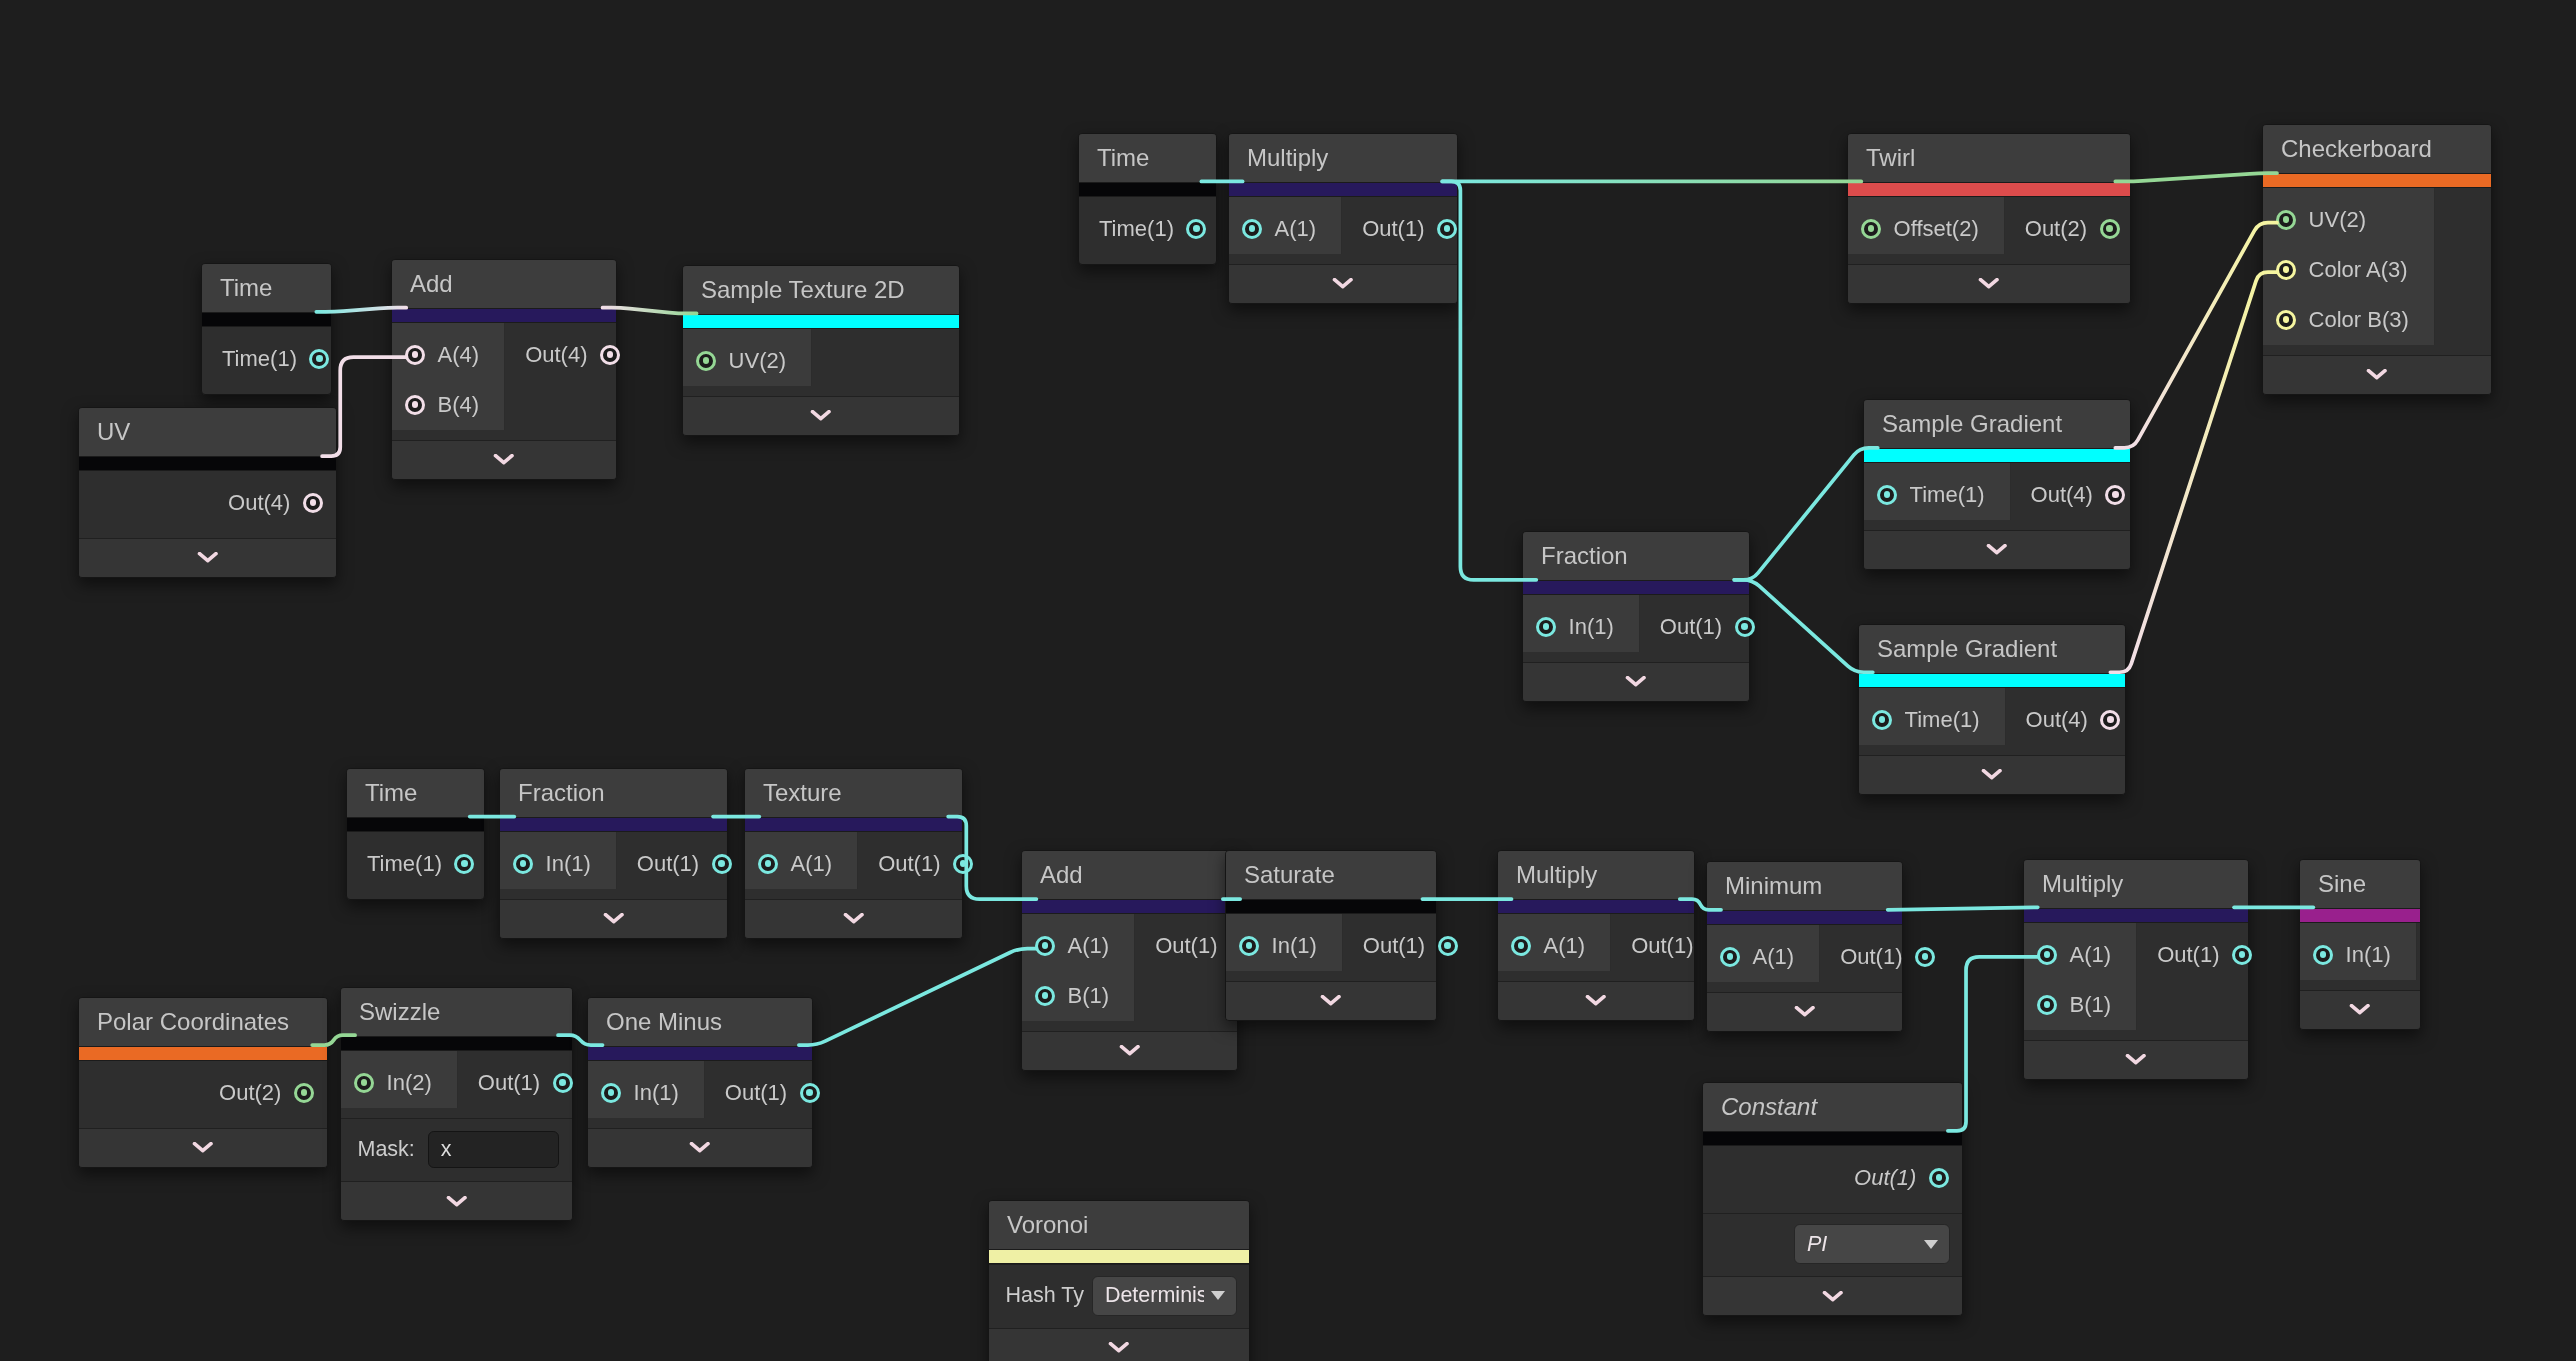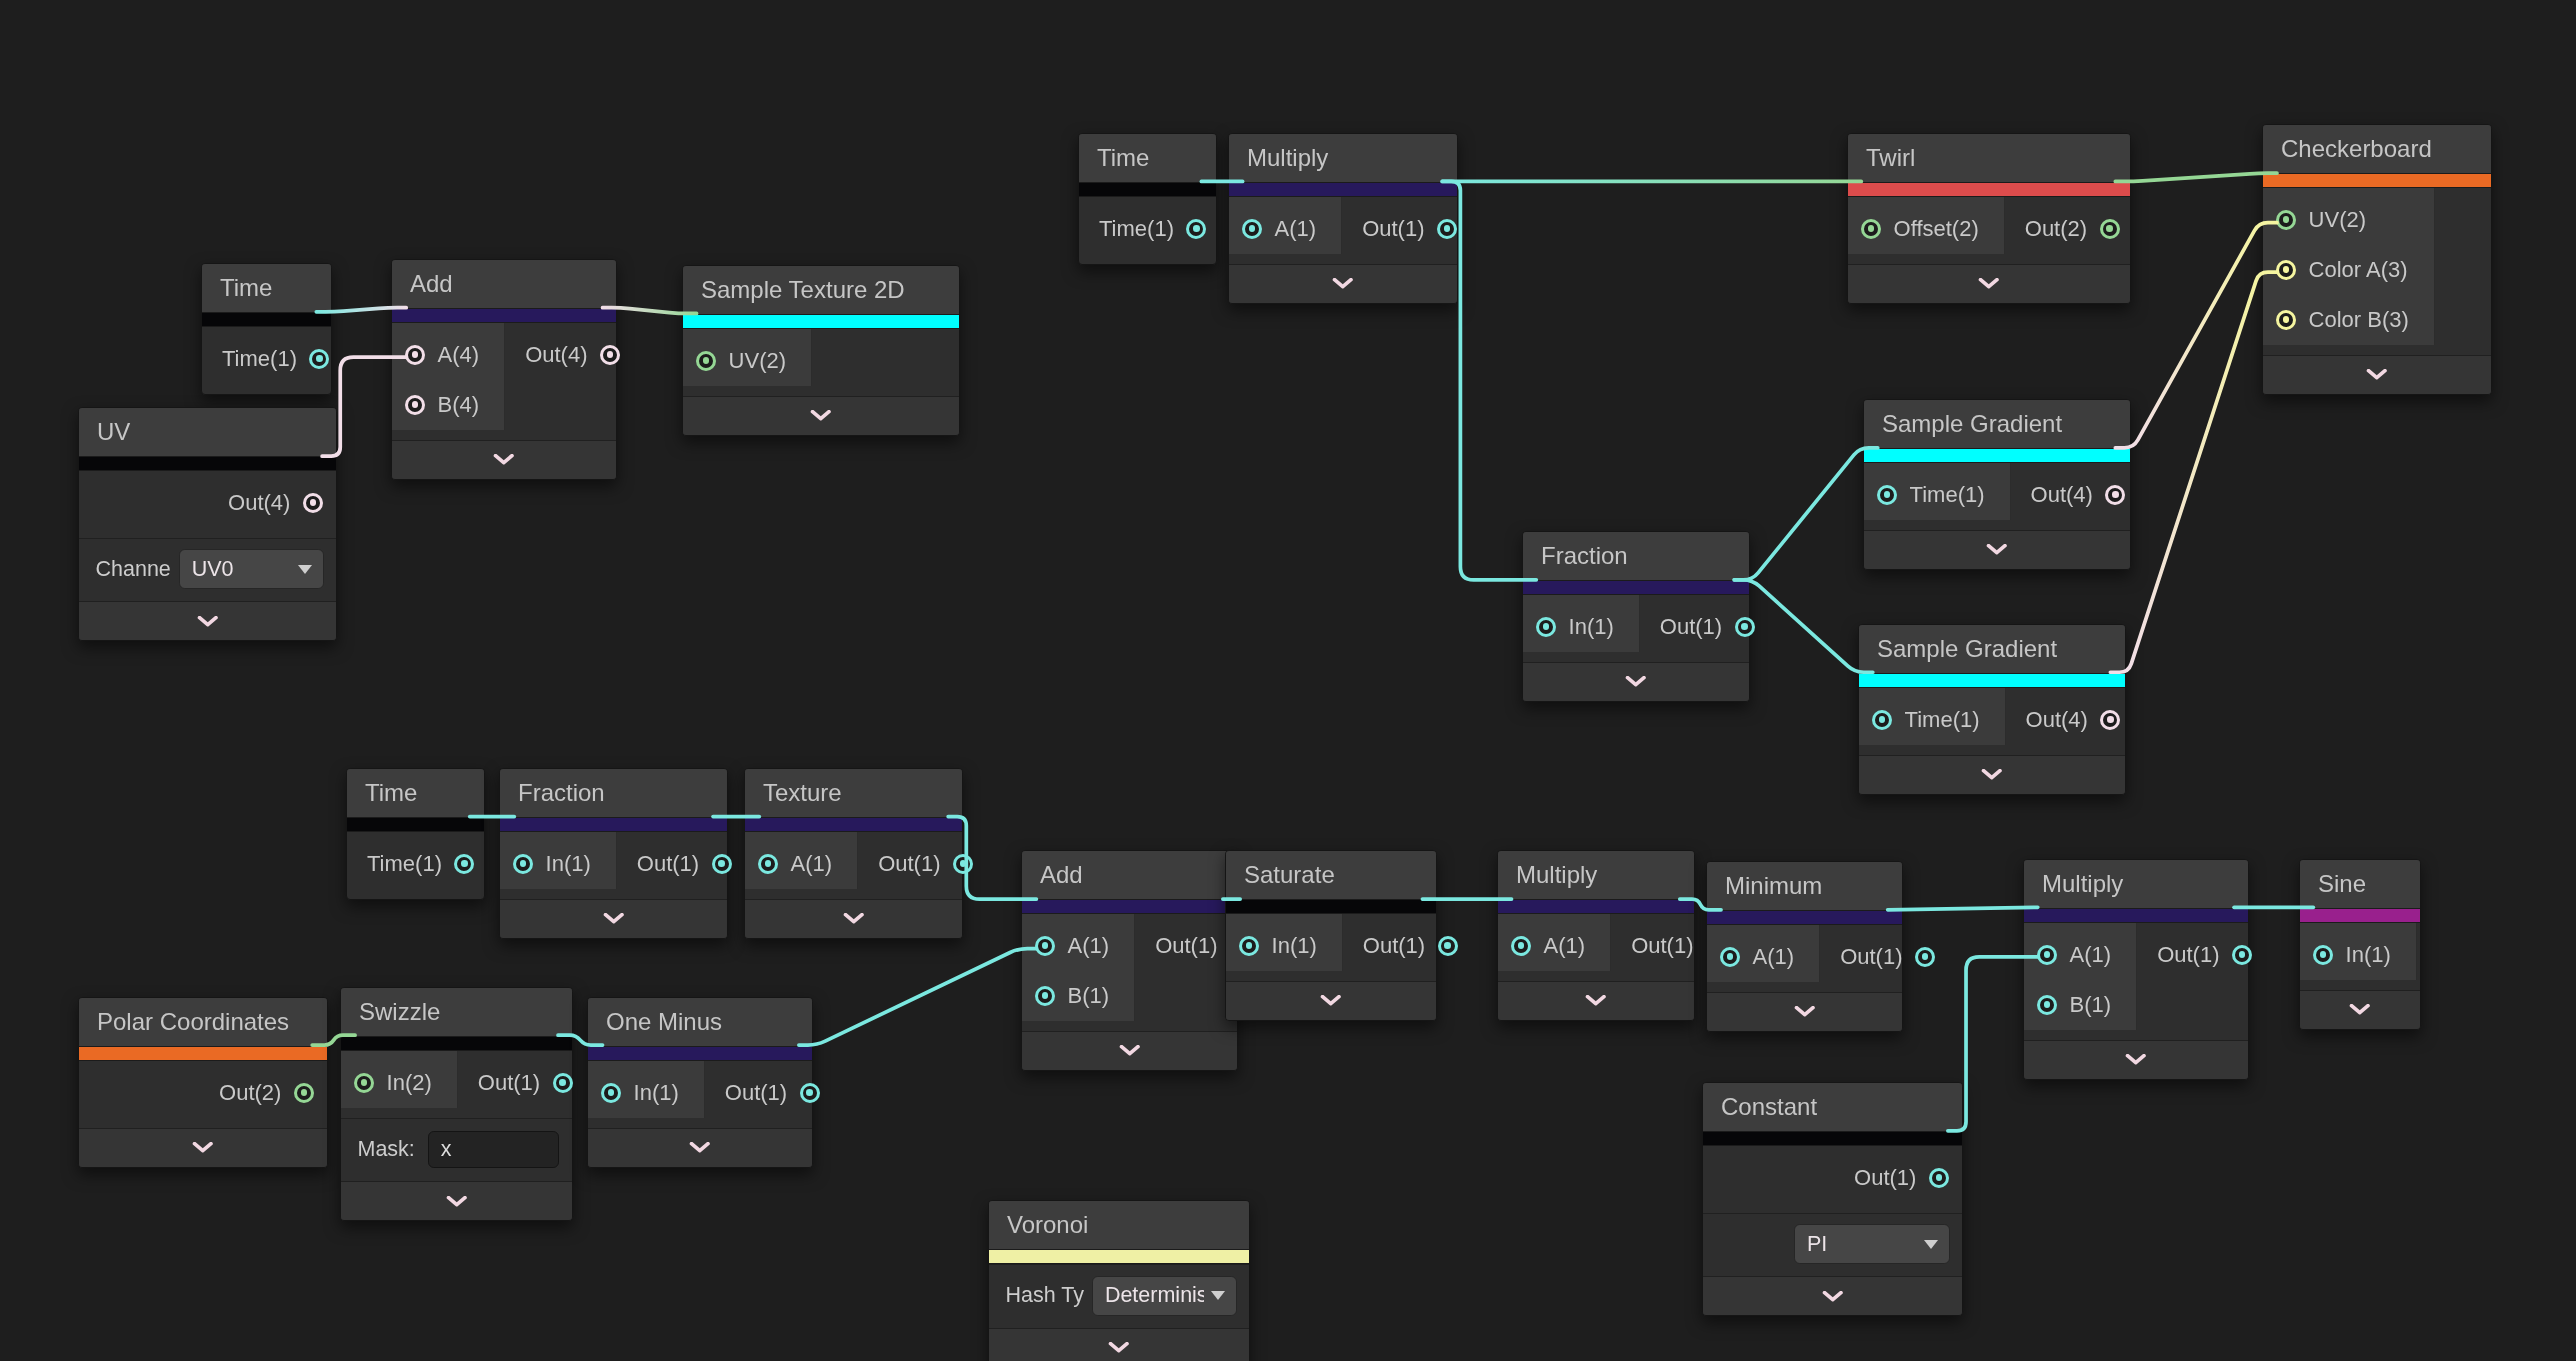--- a/index.html
+++ b/index.html
@@ -162,29 +162,20 @@
       <div class="body">
         <div class="out-col">
           <div class="port-row">
             <span>Out(4)</span>
             <span class="port" id="p-uv1-out" style="border-color: rgb(242, 222, 232);">
               <span class="dot" style="background: rgb(242, 222, 232);"></span>
             </span>
           </div>
         </div>
       </div>
-      <div class="controls">
-        <div class="ctl-row">
-          <span class="ctl-label">Channe</span>
-          <div class="dropdown">
-            <span class="dd-value">UV0</span>
-            <span class="caret"></span>
-          </div>
-        </div>
-      </div>
       <div class="strip">
         <svg width="21.5" height="10.7" viewBox="0 0 26 13">
           <path d="M3 2 L13 10.5 L23 2" fill="none" stroke="#f2d8e2" stroke-width="4.5" stroke-linecap="round" stroke-linejoin="round"></path>
         </svg>
       </div>
     </div>
     <div class="node" style="left: 1078px; top: 87px; width: 137px;">
       <div class="node-title">Time</div>
       <div class="accent" style="background: rgb(6, 6, 8);"></div>
       <div class="body">
@@ -674,21 +665,21 @@
           </div>
         </div>
         <div class="out-col"></div>
       </div>
       <div class="strip">
         <svg width="21.5" height="10.7" viewBox="0 0 26 13">
           <path d="M3 2 L13 10.5 L23 2" fill="none" stroke="#f2d8e2" stroke-width="4.5" stroke-linecap="round" stroke-linejoin="round"></path>
         </svg>
       </div>
     </div>
-    <div class="node" style="left: 1702px; top: 1036px; width: 259px;">
+    <div class="node" style="left: 1702px; top: 1036px; width: 259px; font-style: italic;">
       <div class="node-title">Constant</div>
       <div class="accent" style="background: rgb(6, 6, 8);"></div>
       <div class="body">
         <div class="out-col">
           <div class="port-row">
             <span>Out(1)</span>
             <span class="port" id="p-constant-out" style="border-color: rgb(123, 232, 224);">
               <span class="dot" style="background: rgb(123, 232, 224);"></span>
             </span>
           </div>

